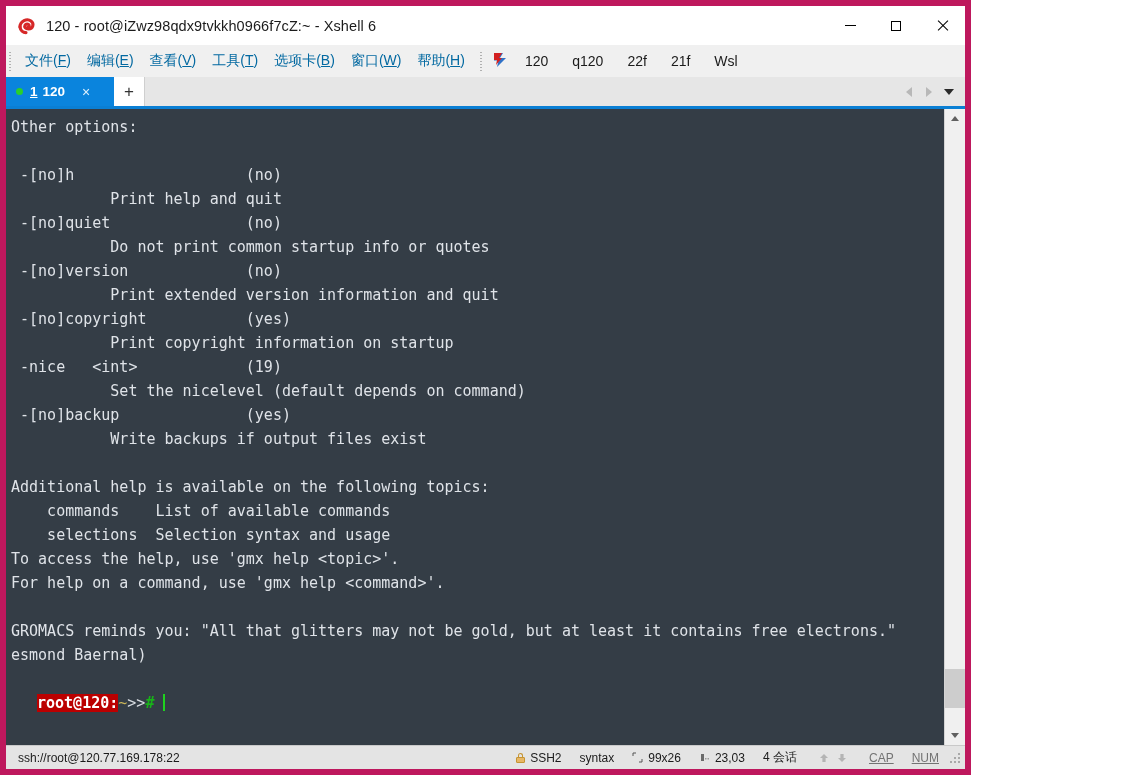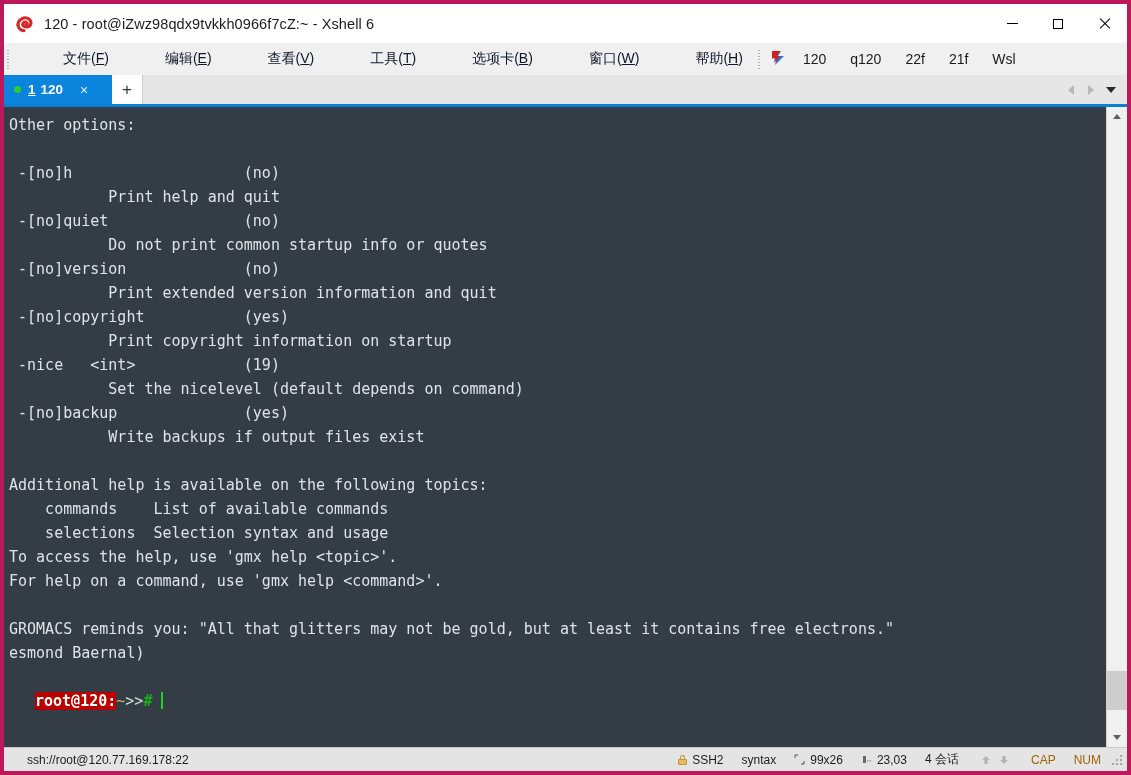--- a/index.html
+++ b/index.html
@@ -9,27 +9,27 @@
   }
   body {
     width: 1131px;
     height: 775px;
     overflow: hidden;
     font-family: "Liberation Sans", sans-serif;
     -webkit-font-smoothing: antialiased;
   }
   .app-window {
     position: relative;
-    width: 1131px;
+    width: 971px;
     height: 775px;
     background: #f0f0f0;
     display: flex;
     flex-direction: column;
     box-sizing: border-box;
-    border: 4px solid #be185d;
+    border: 6px solid #be185d;
     overflow: hidden;
   }
 
   
   .titlebar {
     height: 39px;
     min-height: 39px;
     background: #ffffff;
     display: flex;
     align-items: center;
@@ -107,25 +107,24 @@
     background-image:
       repeating-linear-gradient(to bottom, #a6a6a6 0 1px, transparent 1px 3px);
     background-size: 2px 3px;
     background-repeat: repeat-y;
     background-position: 0 2px;
     opacity: .85;
     flex: 0 0 auto;
   }
   .menu-item {
     font-size: 14px;
-    color: #0f172a;
+    color: #0369a1;
     padding: 4px 8px;
     white-space: nowrap;
     cursor: default;
-    margin-left: 40px;
   }
   .menu-item u { text-decoration: underline; }
   .toolbar-sep {
     width: 4px;
     height: 22px;
     margin: 0 7px 0 7px;
     background-image:
       repeating-linear-gradient(to bottom, #a6a6a6 0 1px, transparent 1px 3px);
     background-size: 2px 3px;
     background-repeat: repeat-y;
@@ -325,32 +324,32 @@
     background: #e4e4e4;
     border-top: 1px solid #c9c9c9;
     display: flex;
     align-items: center;
     font-size: 12px;
     color: #1b1b1b;
     position: relative;
     box-sizing: border-box;
   }
   .sb-left {
-    padding-left: 23px;
+    padding-left: 12px;
     white-space: nowrap;
   }
   .sb-spacer { flex: 1 1 auto; }
   .sb-cell {
     display: flex;
     align-items: center;
     padding: 0 9px;
     white-space: nowrap;
     height: 24px;
   }
-  .sb-cell.dim { color: #a16207; }
+  .sb-cell.dim { color: #737373; text-decoration: underline; }
   .lock-icon {
     width: 9px;
     height: 10px;
     position: relative;
     margin-right: 5px;
     flex: 0 0 auto;
   }
   .lock-body {
     position: absolute;
     bottom: 0; left: 0;

